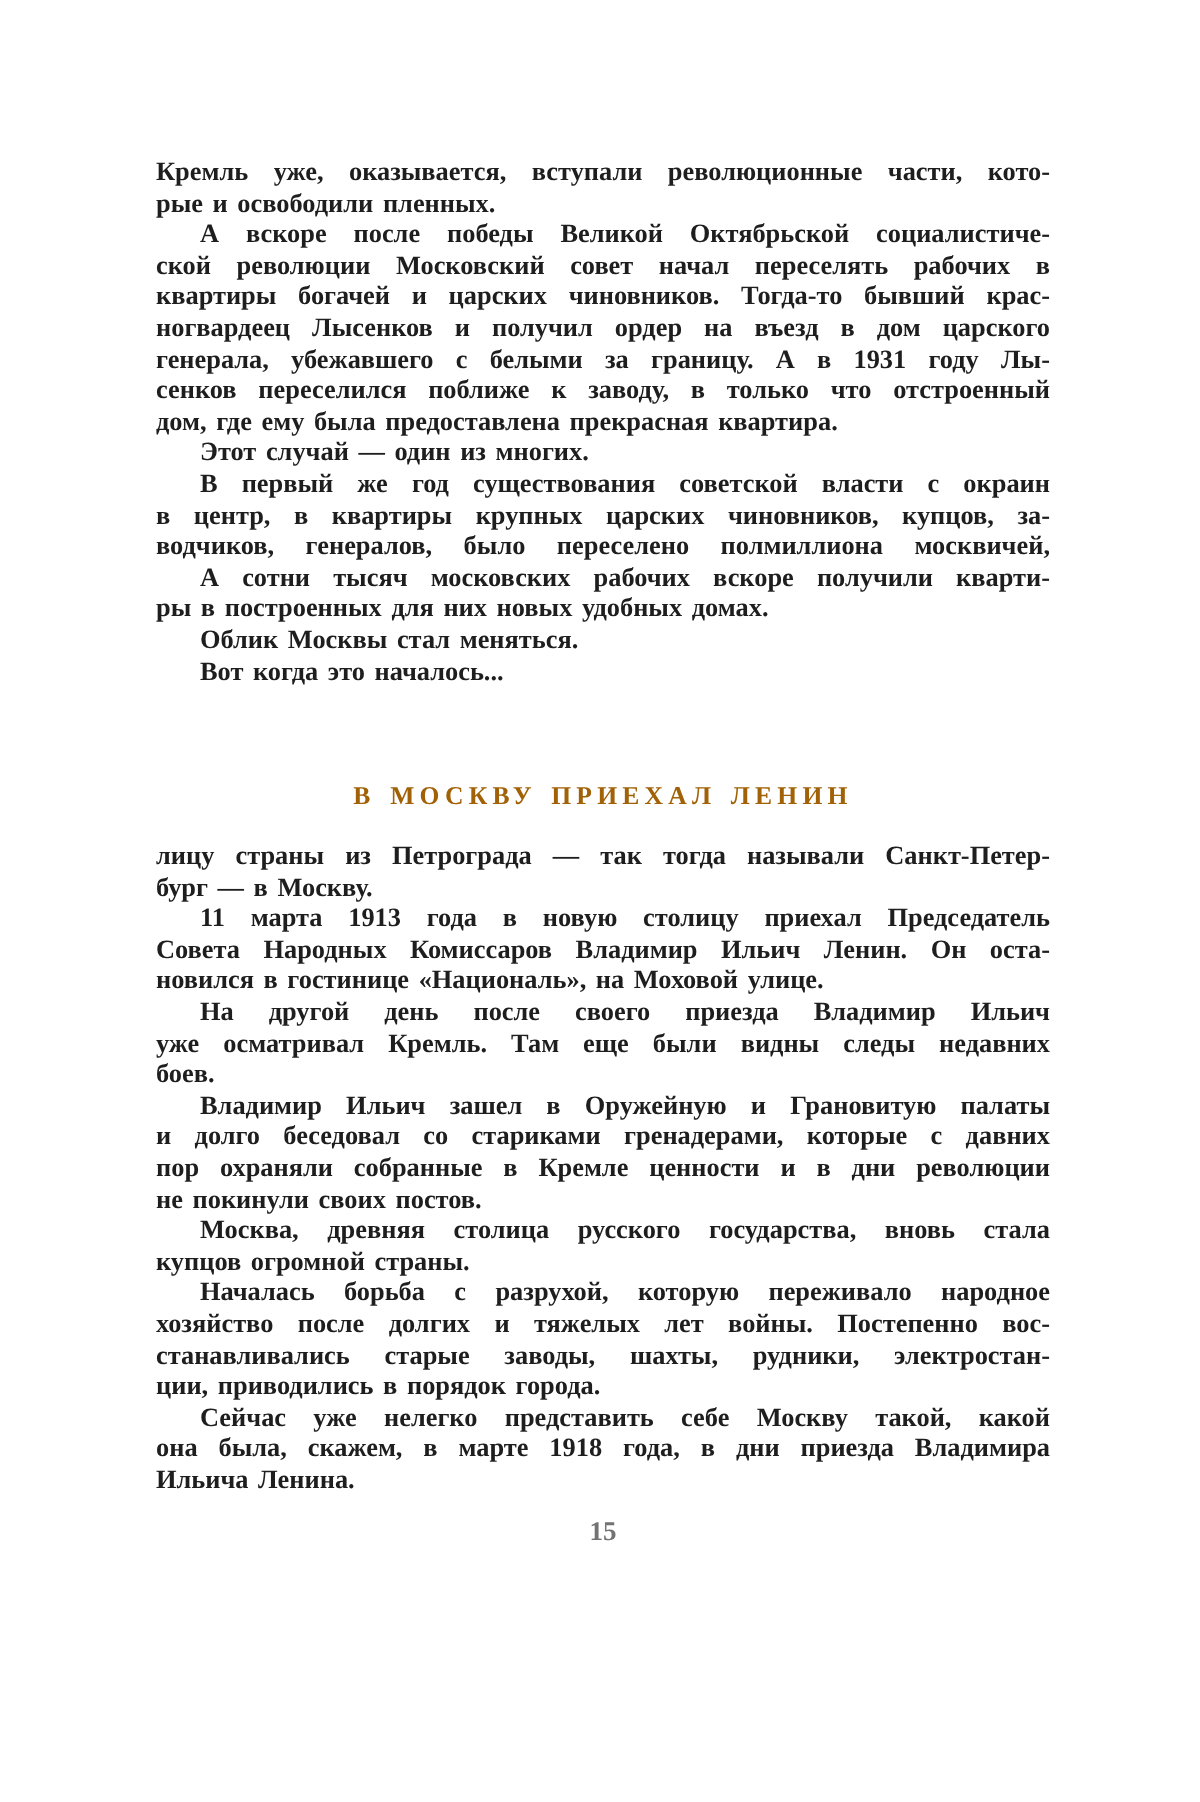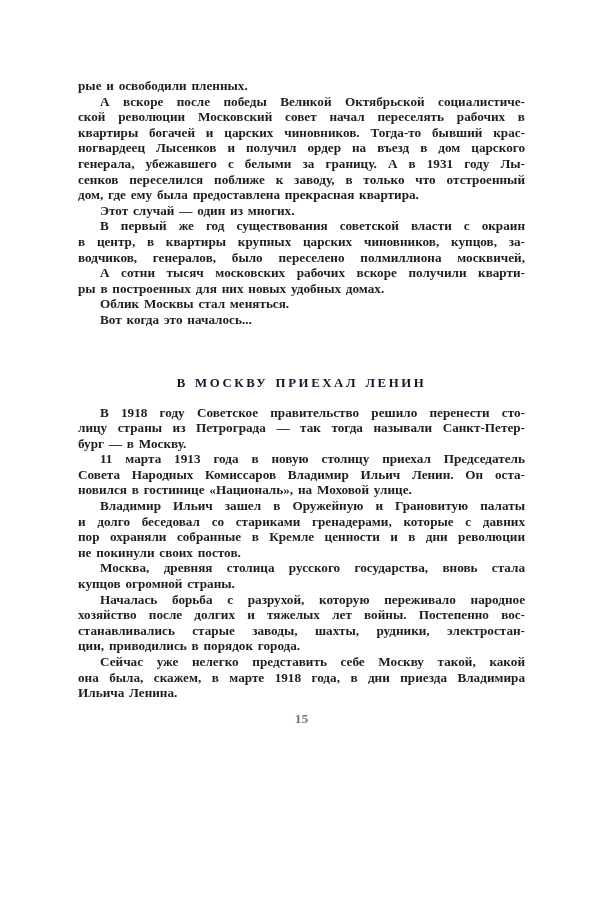--- a/index.html
+++ b/index.html
@@ -40,38 +40,39 @@
   }
   .heading {
     margin-top: 47px;
     margin-bottom: 14px;
     text-align: center;
     text-align-last: center;
     font-size: 12.8px;
     line-height: 16px;
     font-weight: bold;
     letter-spacing: 2.6px;
-    color: #0f172a;
+    color: #a16207;
   }
   .pagenum {
     margin-top: 10px;
     text-align: center;
     text-align-last: center;
     font-size: 13.5px;
     font-weight: bold;
     color: #737373;
   }
 </style>
 </head>
 <body>
 
 <div class="page">
   <div class="textblock">
     <div id="before-heading">
         <div class="paragraph">
+          <div class="line">Кремль уже, оказывается, вступали революционные части, кото-</div>
           <div class="line last">рые и освободили пленных.</div>
         </div>
         <div class="paragraph">
           <div class="line indent">А вскоре после победы Великой Октябрьской социалистиче-</div>
           <div class="line">ской революции Московский совет начал переселять рабочих в</div>
           <div class="line">квартиры богачей и царских чиновников. Тогда-то бывший крас-</div>
           <div class="line">ногвардеец Лысенков и получил ордер на въезд в дом царского</div>
           <div class="line">генерала, убежавшего с белыми за границу. А в 1931 году Лы-</div>
           <div class="line">сенков переселился поближе к заводу, в только что отстроенный</div>
           <div class="line last">дом, где ему была предоставлена прекрасная квартира.</div>
@@ -91,28 +92,32 @@
         <div class="paragraph">
           <div class="line indent last">Облик Москвы стал меняться.</div>
         </div>
         <div class="paragraph">
           <div class="line indent last">Вот когда это началось...</div>
         </div>
       </div>
     <div class="heading">В МОСКВУ ПРИЕХАЛ ЛЕНИН</div>
     <div id="after-heading">
         <div class="paragraph">
-          <div class="line indent">В 1918 году Советское правительство решило перенести сто-</div>
           <div class="line">лицу страны из Петрограда — так тогда называли Санкт-Петер-</div>
           <div class="line last">бург — в Москву.</div>
         </div>
         <div class="paragraph">
           <div class="line indent">11 марта 1913 года в новую столицу приехал Председатель</div>
           <div class="line">Совета Народных Комиссаров Владимир Ильич Ленин. Он оста-</div>
           <div class="line last">новился в гостинице «Националь», на Моховой улице.</div>
+        </div>
+        <div class="paragraph">
+          <div class="line indent">На другой день после своего приезда Владимир Ильич</div>
+          <div class="line">уже осматривал Кремль. Там еще были видны следы недавних</div>
+          <div class="line last">боев.</div>
         </div>
         <div class="paragraph">
           <div class="line indent">Владимир Ильич зашел в Оружейную и Грановитую палаты</div>
           <div class="line">и долго беседовал со стариками гренадерами, которые с давних</div>
           <div class="line">пор охраняли собранные в Кремле ценности и в дни революции</div>
           <div class="line last">не покинули своих постов.</div>
         </div>
         <div class="paragraph">
           <div class="line indent">Москва, древняя столица русского государства, вновь стала</div>
           <div class="line last">купцов огромной страны.</div>

